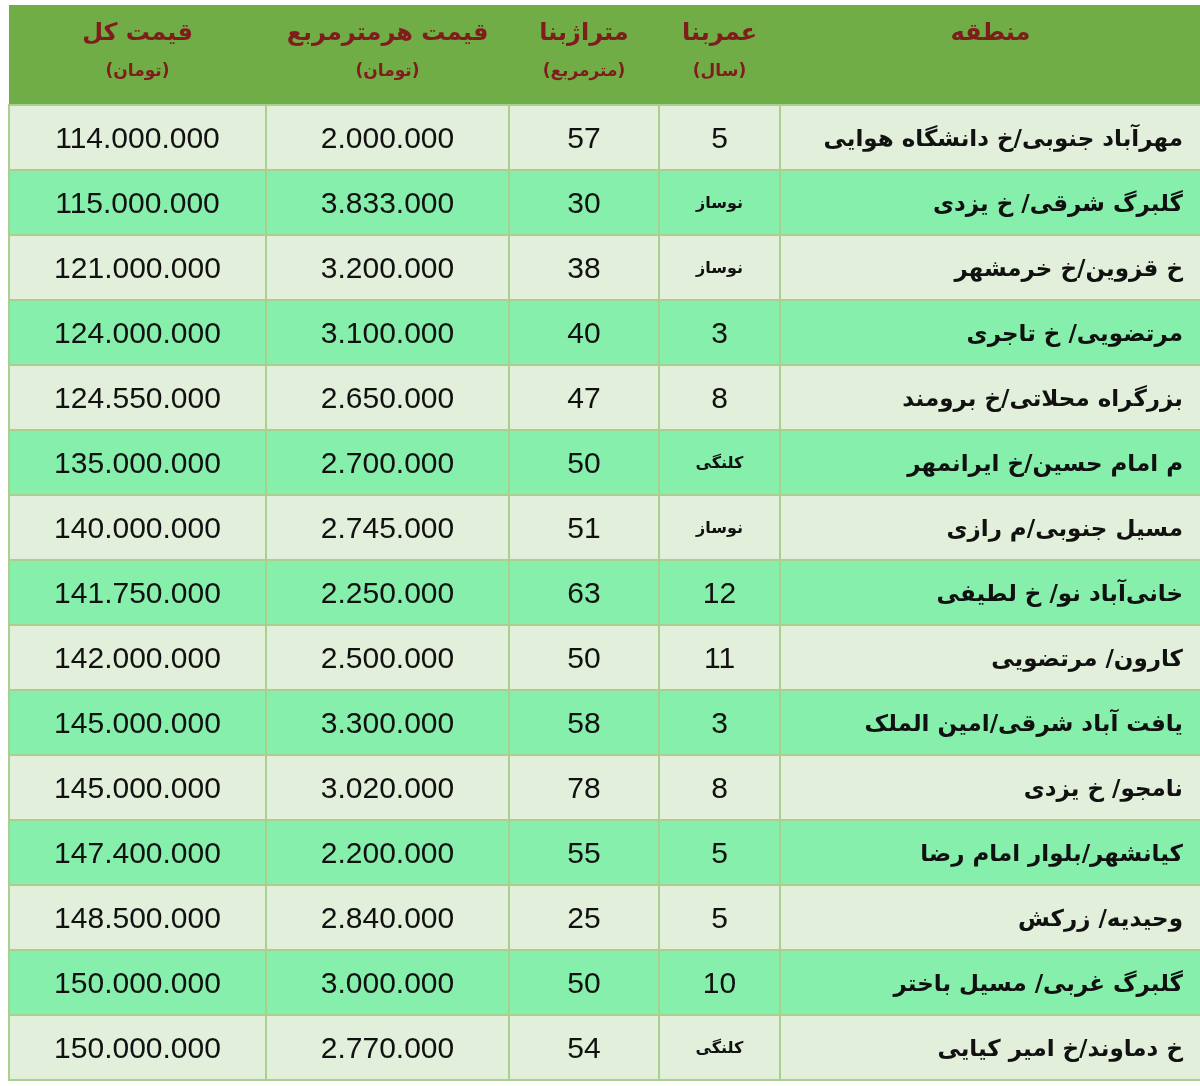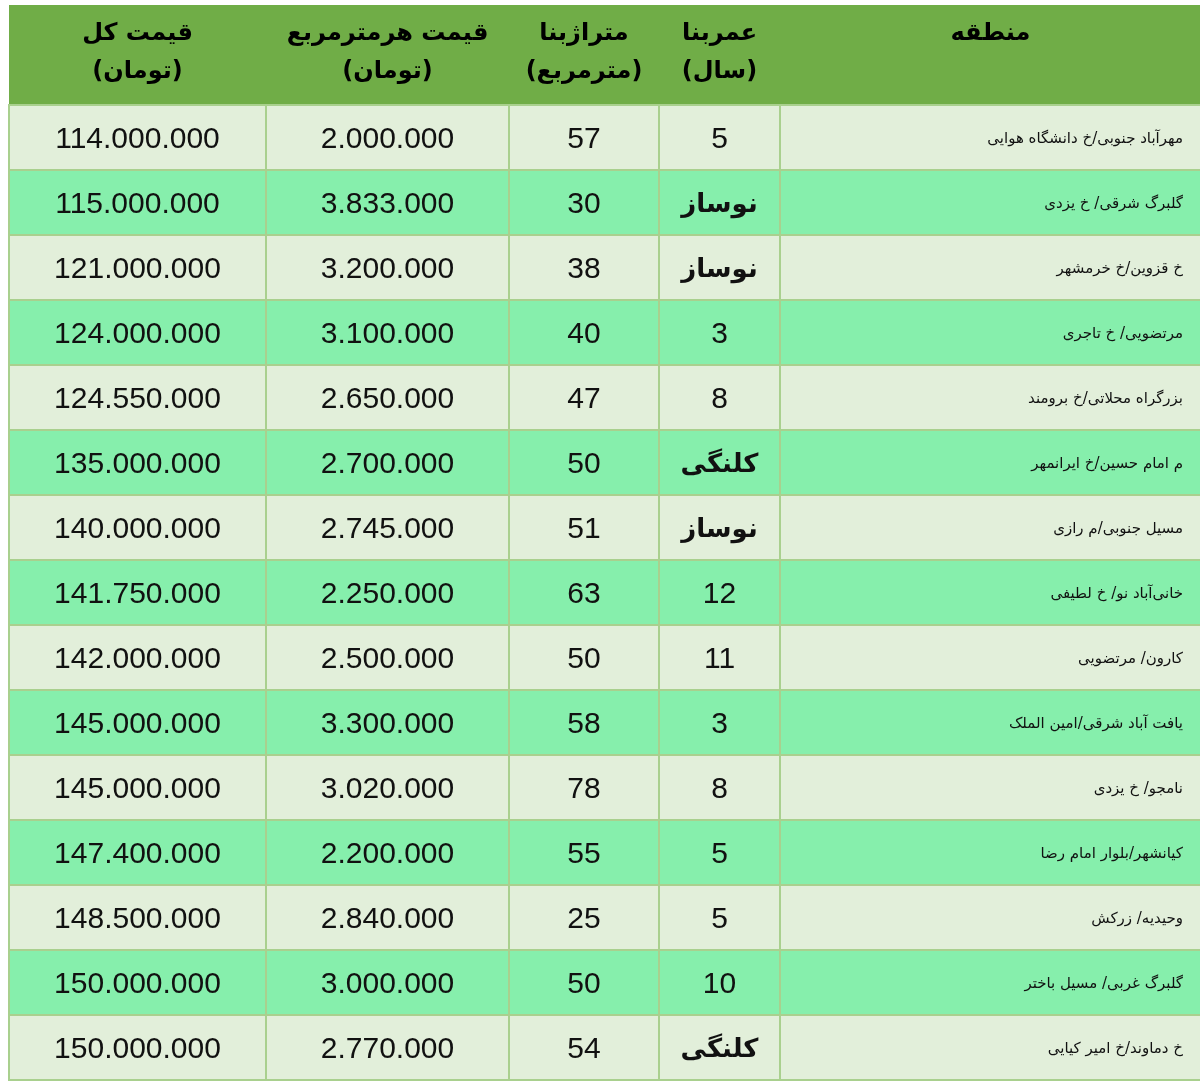--- a/index.html
+++ b/index.html
@@ -24,36 +24,36 @@
       border-collapse: collapse;
       width: 1192px;
       table-layout: fixed;
       direction: rtl;
     }
     thead tr {
       background: #70ad47;
       height: 100px;
     }
     thead th {
-      color: #000000;
+      color: #7f1d1d;
       font-weight: bold;
       vertical-align: top;
       padding-top: 10px;
       border: none;
       text-align: center;
     }
     thead th .h-main {
       display: block;
       font-size: 24px;
       line-height: 34px;
       font-family: "DejaVu Sans", sans-serif;
     }
     thead th .h-sub {
       display: block;
-      font-size: 24px;
+      font-size: 17px;
       line-height: 34px;
       margin-top: 4px;
       font-family: "DejaVu Sans", sans-serif;
     }
     tbody tr {
       height: 65px;
     }
     tbody tr.odd td { background: #e2efda; }
     tbody tr.even td { background: #86efac; }
     tbody td {
@@ -61,28 +61,28 @@
       font-size: 30px;
       color: #111111;
       text-align: center;
       padding: 0;
       font-family: "Liberation Sans", sans-serif;
     }
     tbody td.region {
       text-align: right;
       padding-right: 18px;
       font-family: "DejaVu Sans", sans-serif;
-      font-weight: normal;
-      font-size: 15px;
+      font-weight: bold;
+      font-size: 23px;
       border-right: none;
     }
     tbody td.age-text {
       font-family: "DejaVu Sans", sans-serif;
       font-weight: bold;
-      font-size: 26px;
+      font-size: 16px;
     }
     tbody td.num { direction: ltr; margin-top: 12px; }
     tbody td.total { border-left: 2px solid #a9d08e; }
     col.c-region { width: 421px; }
     col.c-age { width: 121px; }
     col.c-area { width: 150px; }
     col.c-ppm { width: 243px; }
     col.c-total { width: 257px; }
   </style>
 </head>

